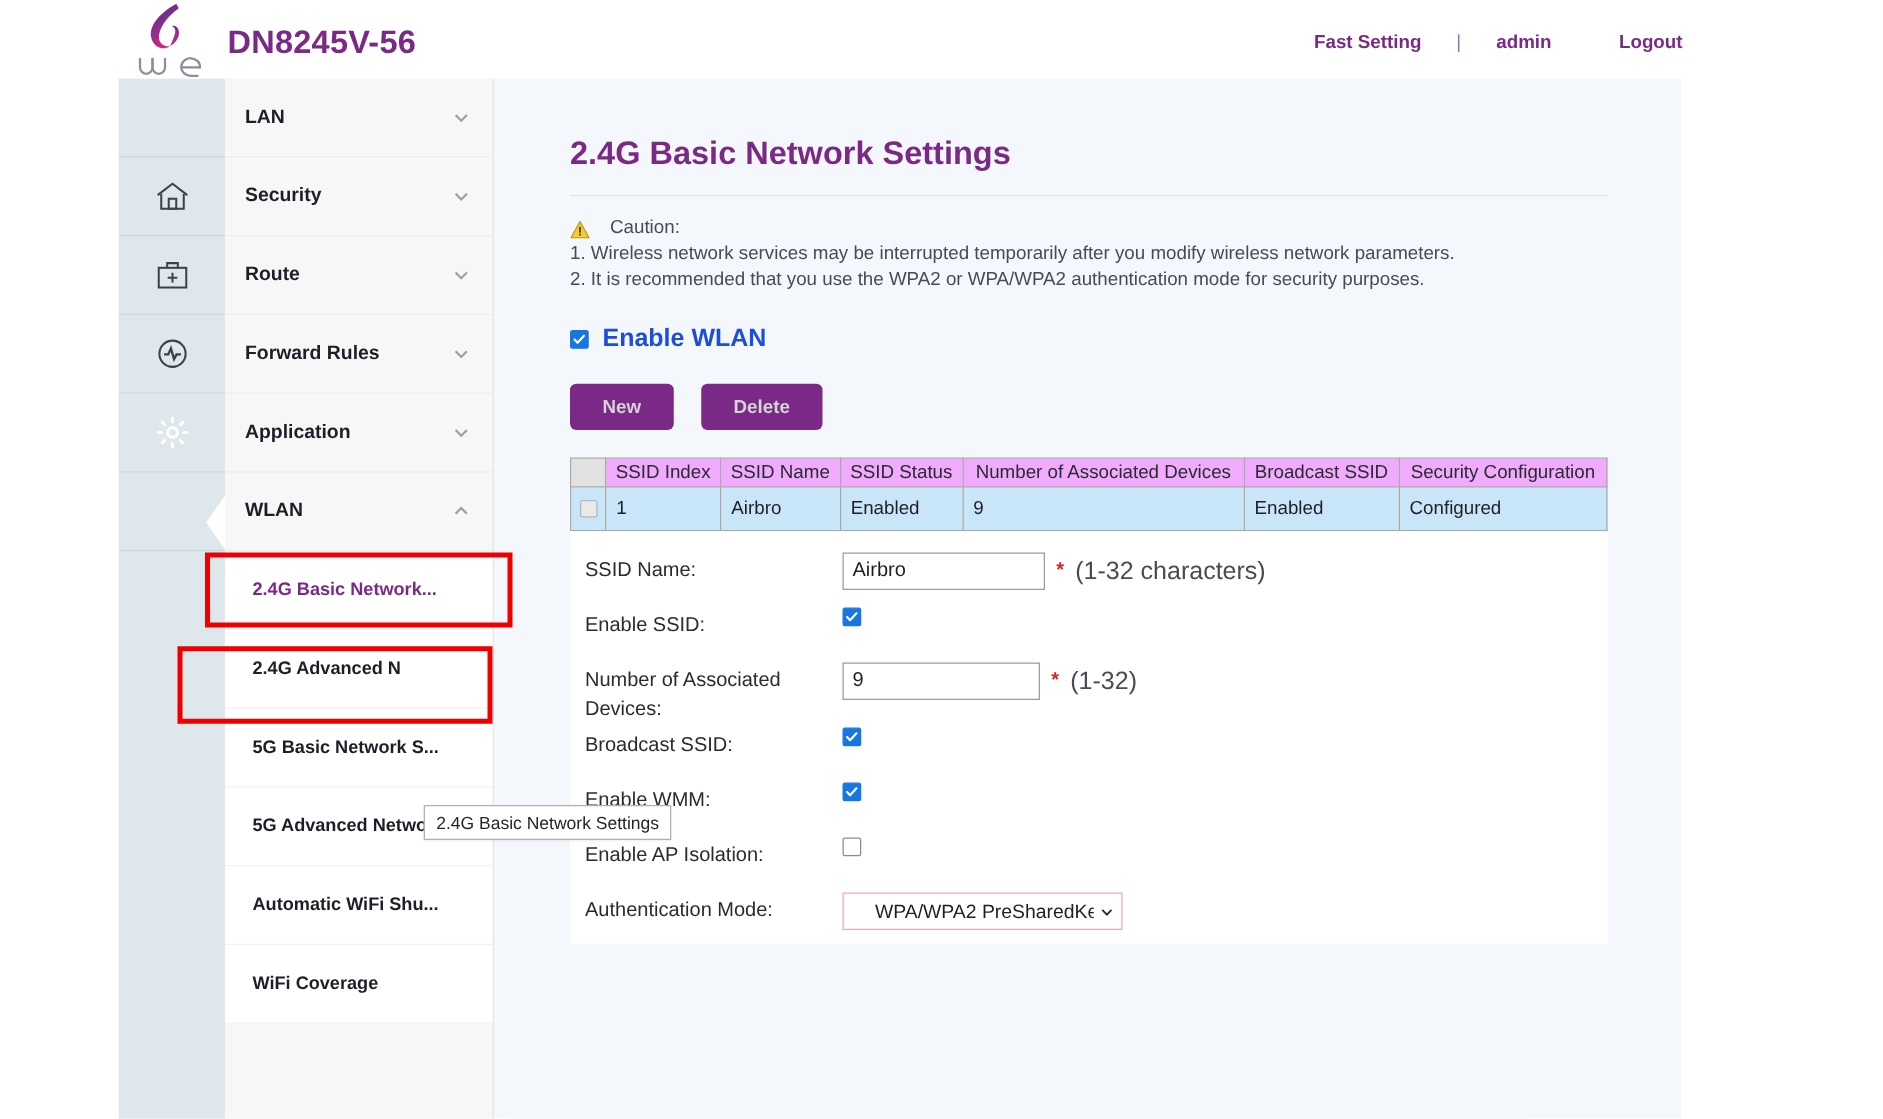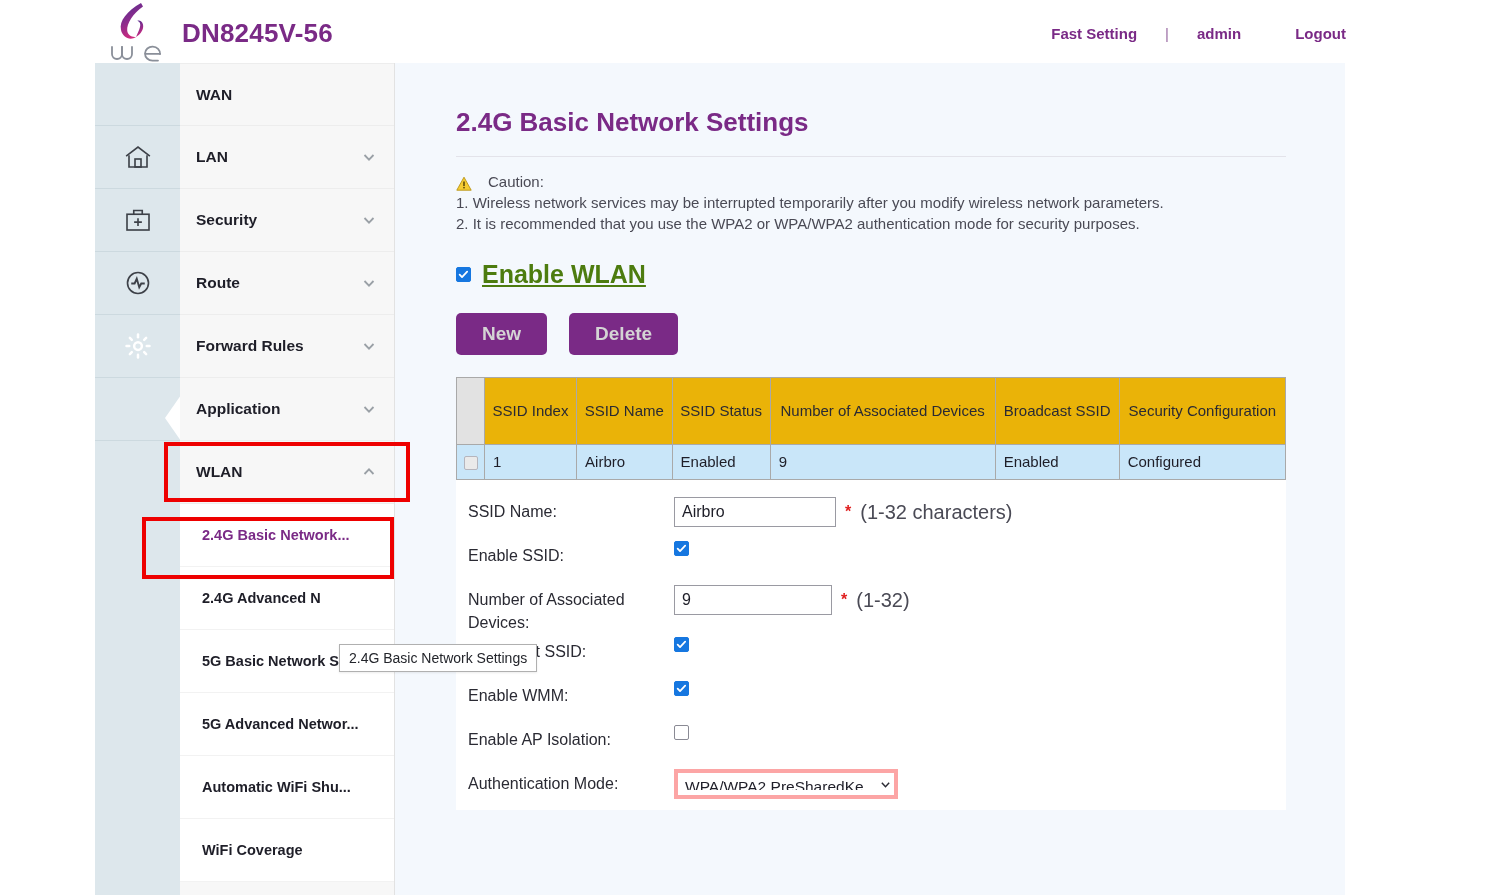--- a/index.html
+++ b/index.html
@@ -90,35 +90,35 @@
 
   .enable-wlan-row { display:flex; align-items:center; gap:11px; margin-top:26px; }
   .cb {
     width:15px; height:15px; flex:0 0 15px; border-radius:2px;
     display:inline-flex; align-items:center; justify-content:center;
     cursor:pointer;
   }
   .cb.on  { background:#1677e0; border:1px solid #1677e0; }
   .cb.off { background:#ffffff; border:1px solid #8a8a94; }
   .cb svg { width:11px; height:11px; display:block; }
-  .enable-wlan-label { font-size:25px; font-weight:bold; color:#4d7c0f;text-decoration:underline; }
+  .enable-wlan-label { font-size:20px; font-weight:bold; color:#1d4ed8; }
 
   .btn-row { display:flex; gap:22px; margin-top:24px; }
   .btn {
     background:#7a2a86; color:#d4d4d4; border:none; border-radius:5px;
     font-family:"Liberation Sans", sans-serif;
-    font-size:19px; font-weight:bold; padding:10px 26px; cursor:pointer;
+    font-size:15px; font-weight:bold; padding:10px 26px; cursor:pointer;
   }
 
   
   .tbl { margin-top:22px; width:830px; border-collapse:collapse; }
   .tbl th {
-    background:#eab308; border:1px solid #a9a9a9;
+    background:#f0abfc; border:1px solid #a9a9a9;
     font-size:15px; font-weight:normal; color:#2a2a33;
-    text-align:center; padding:22px 6px; line-height:22px;
+    text-align:center; padding:0 6px; line-height:22px;
   }
   .tbl td {
     background:#c9e6f9; border:1px solid #a9a9a9;
     font-size:15px; color:#1e1e28; text-align:left;
     padding:7px 8px; line-height:20px;
   }
   .tbl .selcol { width:28px; padding:6px; text-align:center; }
   .tbl th.selcol { background:#e2e2e2; }
   .rowcb {
     width:14px; height:14px; border:1px solid #b5b5bd; background:#eaeaea;
@@ -140,23 +140,23 @@
     border:1px solid #9a9aa2; background:#ffffff; color:#1e1e28;
     font-family:"Liberation Sans", sans-serif; font-size:16px;
     padding:5px 7px; height:30px;
   }
   .tinput.w1 { width:162px; }
   .tinput.w2 { width:158px; }
   .req { color:#e02020; font-size:16px; font-weight:bold; }
   .hint { color:#4a4a55; font-size:20px; }
   .sel {
     appearance:none; -webkit-appearance:none;
-    border:4px solid #fca5a5; background:#ffffff; color:#1e1e28;
+    border:1px solid #fca5a5; background:#ffffff; color:#1e1e28;
     font-family:"Liberation Sans", sans-serif; font-size:15.5px;
-    padding:5px 22px 5px 7px; height:30px; width:224px; cursor:pointer;
+    padding:5px 22px 5px 25px; height:30px; width:224px; cursor:pointer;
   }
   .sel-wrap { position:relative; display:inline-block; }
   .sel-chev { position:absolute; right:7px; top:10px; width:11px; height:11px; pointer-events:none; }
 </style>
 </head>
 <body>
 
 <div id="root">
 
   <div class="header">
@@ -247,23 +247,20 @@
     </div>
 
     <div class="collapse-handle">
       <svg width="20" height="46" viewBox="0 0 20 46">
         <path d="M20 0 L4 23 L20 46 Z" fill="#ffffff"></path>
       </svg>
     </div>
 
     <div class="menu">
 
-      <div class="menu-item first">
-        <span class="mlabel">WAN</span>
-      </div>
 
       <div class="menu-item">
         <span class="mlabel">LAN</span>
         <svg class="chev" viewBox="0 0 14 14" fill="none" stroke="#9aa0a6" stroke-width="1.8">
             <path d="M2.5 5 L7 9.6 L11.5 5"></path>
           </svg>
       </div>
 
       <div class="menu-item">
         <span class="mlabel">Security</span>

